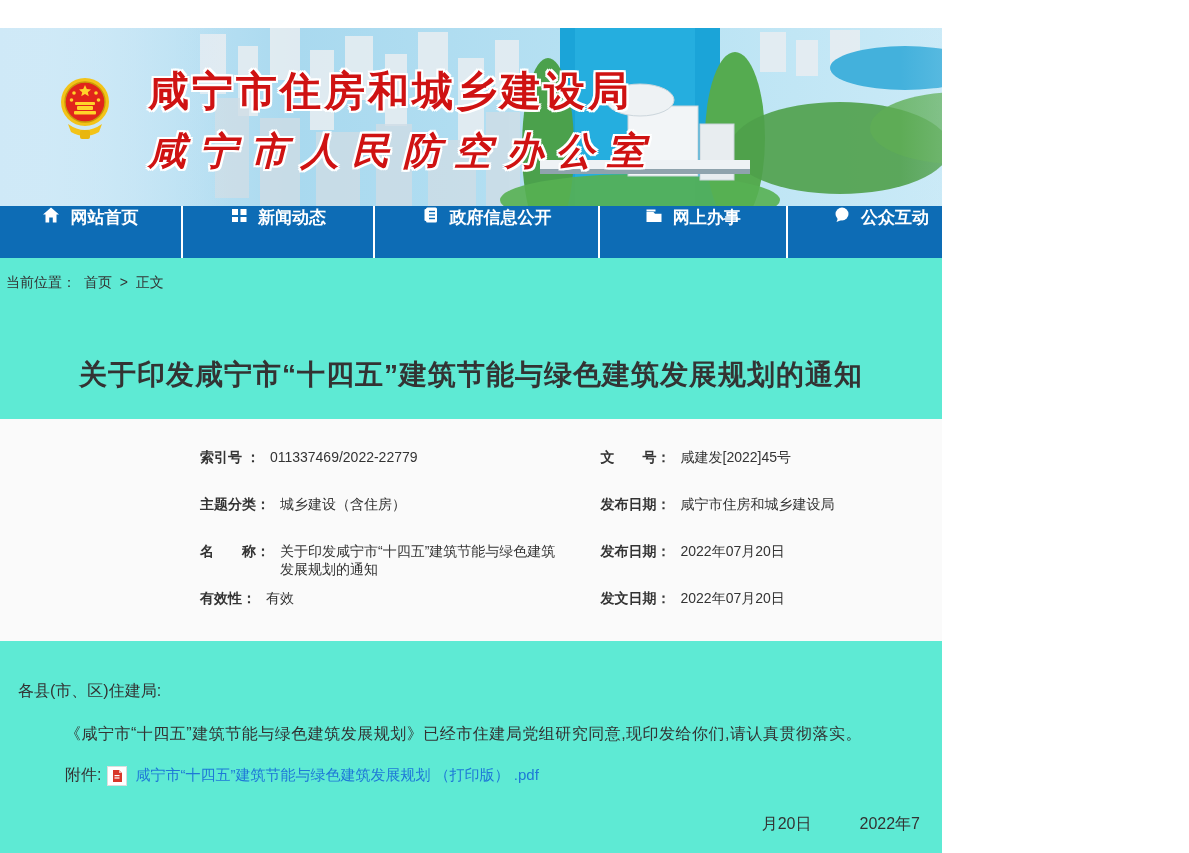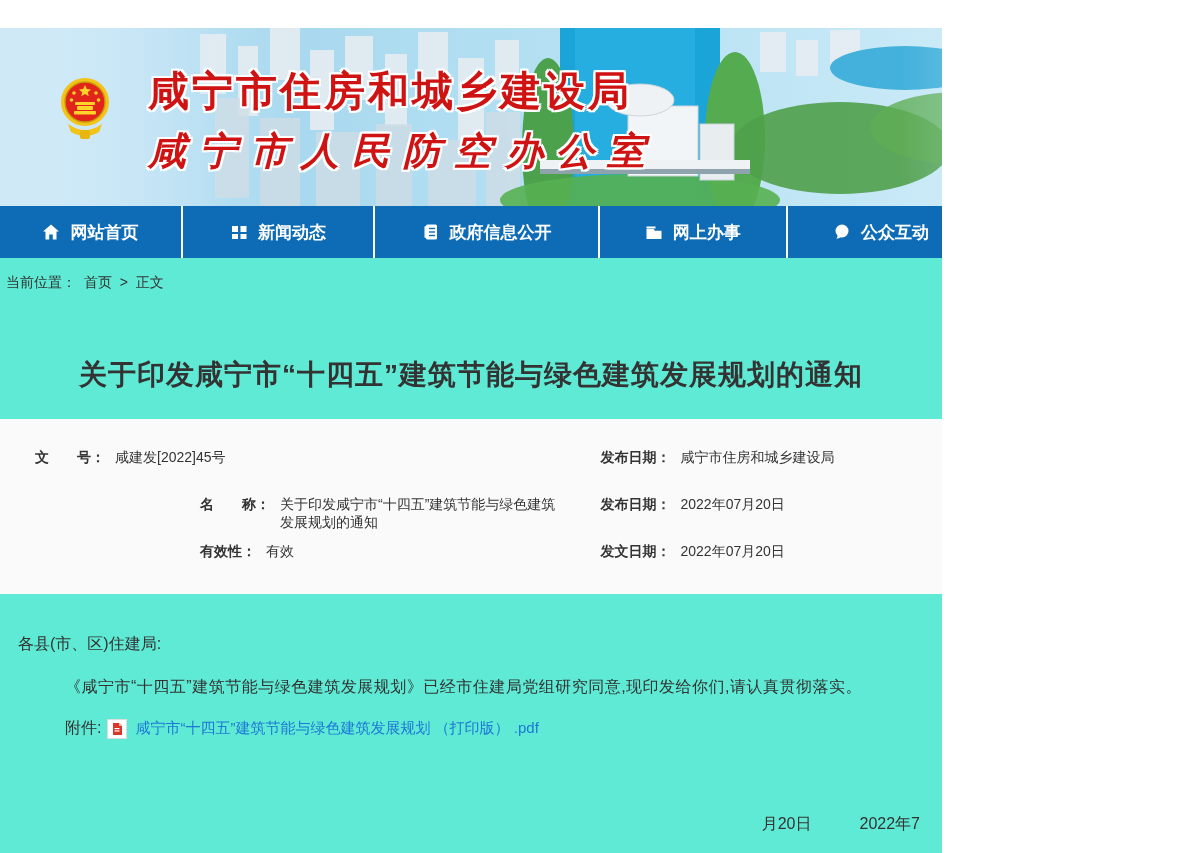--- a/index.html
+++ b/index.html
@@ -13,21 +13,21 @@
   .emblem { position:absolute; left:60px; top:44px; width:50px; height:76px; }
   .org-titles { position:absolute; left:148px; top:36px; }
   .org-line { font-weight:bold; color:#cf1212; white-space:nowrap;
     text-shadow:-2px 0 0 #fff,2px 0 0 #fff,0 -2px 0 #fff,0 2px 0 #fff,
       -2px -2px 0 #fff,2px 2px 0 #fff,-2px 2px 0 #fff,2px -2px 0 #fff; }
   .org-line1 { font-size:41px; letter-spacing:3px; }
   .org-line2 { font-size:38px; letter-spacing:13px; margin-top:7px;font-style:italic; }
 
   
   .nav { display:flex; width:1189px; height:52px; background:#0d6cb5; }
-  .nav-item { display:flex; align-items:center; justify-content:center; gap:10px;
+  .nav-item { display:flex; align-items:flex-start; justify-content:center; gap:10px;
     color:#fff; font-size:17px; font-weight:bold; cursor:pointer;
     border-right:2px solid #fff; }
   .nav-item:last-child { border-right:none;padding-left:19px; }
   .nav-item .ico { display:inline-flex; width:18px; height:18px; }
   .n1{flex:156;} .n2{flex:164;} .n3{flex:192;} .n4{flex:160;} .n5{flex:161;} .n6{flex:167;}
 
   
   .breadcrumb { padding:16px 0 0 6px; font-size:14px; color:#333; height:30px; }
   .breadcrumb span { margin-right:4px; }
   .breadcrumb .crumb-link { cursor:pointer; }
@@ -225,23 +225,31 @@
     <span>当前位置：</span>
     <span class="crumb-link">首页</span>
     <span>&gt;</span>
     <span>正文</span>
   </div>
 
   <h1 class="article-title">关于印发咸宁市“十四五”建筑节能与绿色建筑发展规划的通知</h1>
 
   <div class="meta-panel">
     <div class="meta-grid">
+      <div class="meta-cell left">
+        <span class="meta-label">索引号 ：</span>
+        <span class="meta-value">011337469/2022-22779</span>
+      </div>
       <div class="meta-cell right">
         <span class="meta-label">文　　号：</span>
         <span class="meta-value">咸建发[2022]45号</span>
+      </div>
+      <div class="meta-cell left">
+        <span class="meta-label">主题分类：</span>
+        <span class="meta-value">城乡建设（含住房）</span>
       </div>
       <div class="meta-cell right">
         <span class="meta-label">发布日期：</span>
         <span class="meta-value">咸宁市住房和城乡建设局</span>
       </div>
       <div class="meta-cell left">
         <span class="meta-label">名　　称：</span>
         <span class="meta-value">关于印发咸宁市“十四五”建筑节能与绿色建筑发展规划的通知</span>
       </div>
       <div class="meta-cell right">

